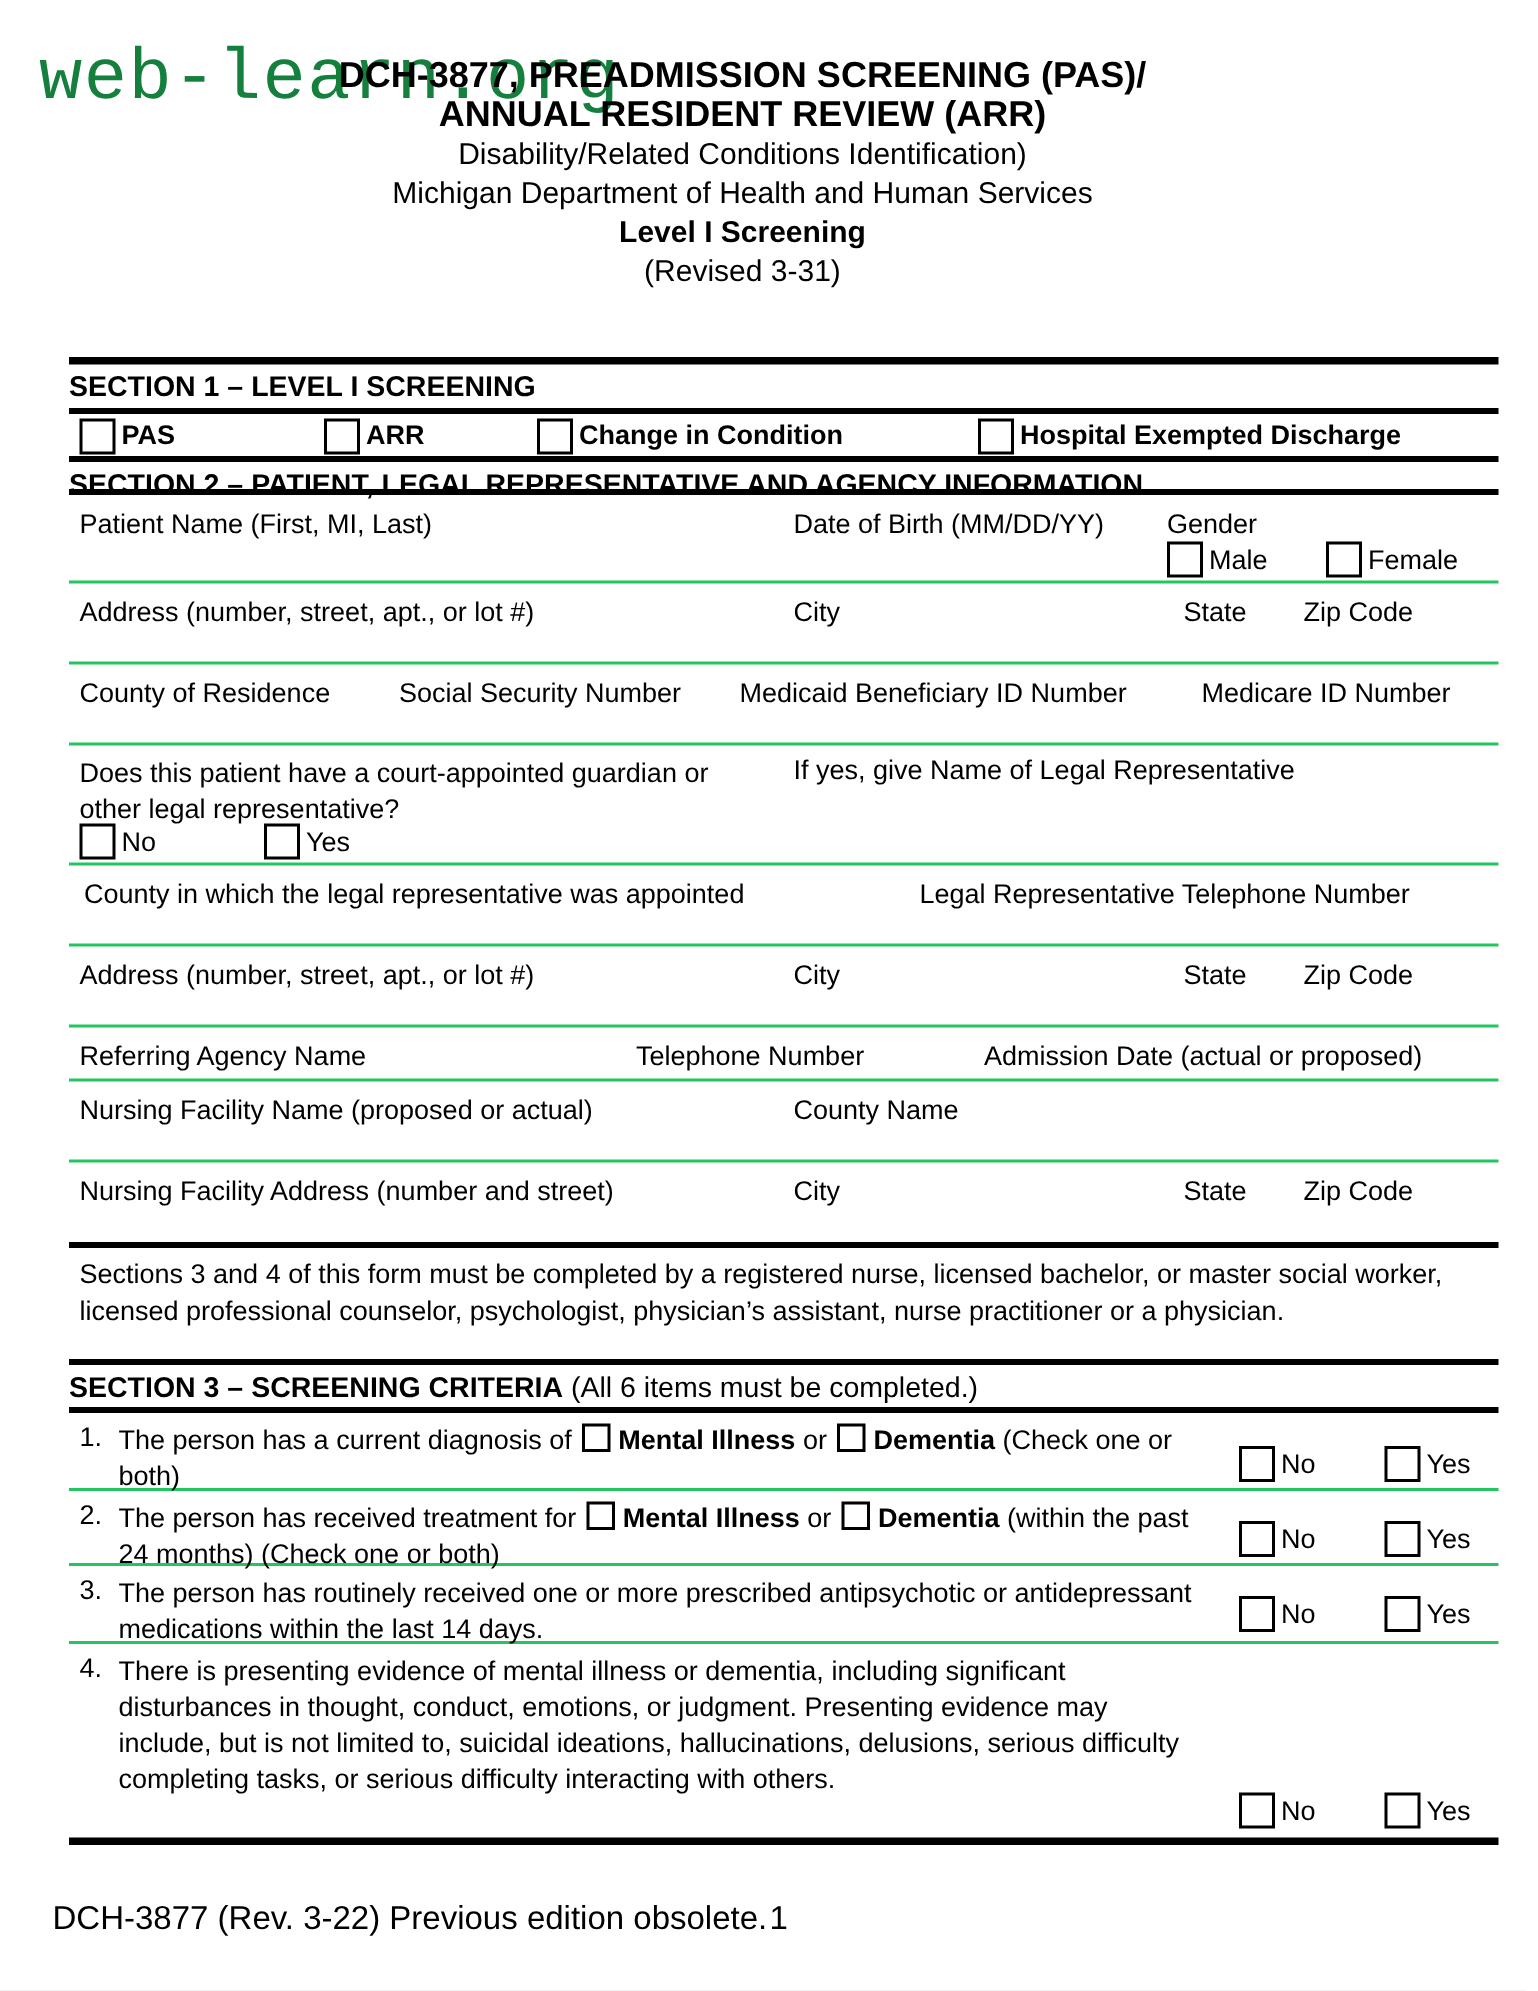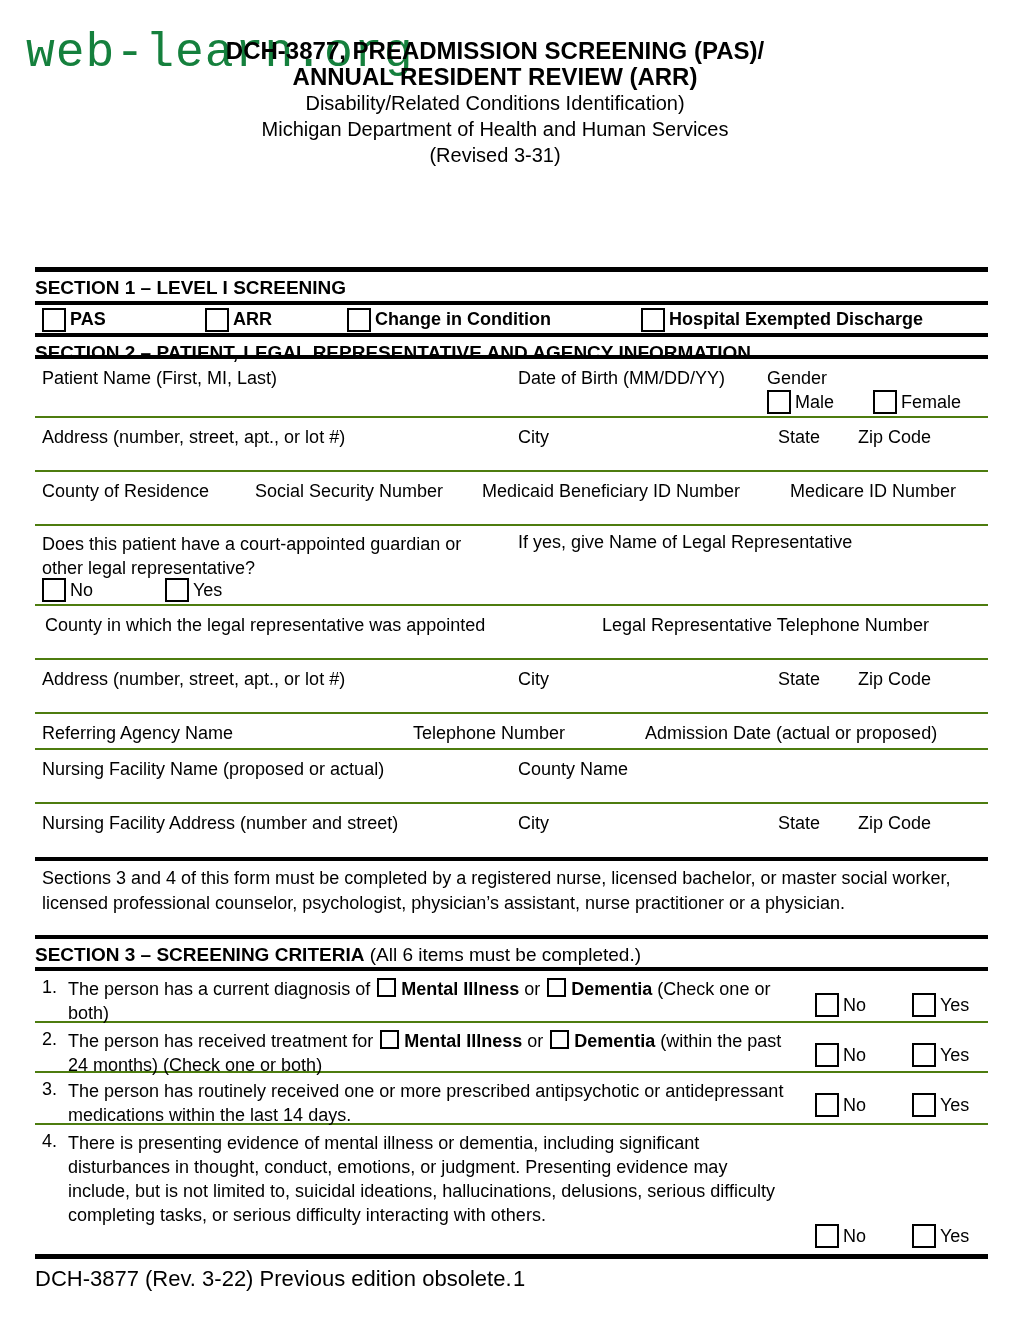--- a/index.html
+++ b/index.html
@@ -4,31 +4,31 @@
 <style>
   html,body{margin:0;padding:0;background:#e8e8e8;}
   .page{position:relative;width:1025px;height:1327px;background:#ffffff;color:#000;
         font-family:"Liberation Sans", sans-serif;overflow:hidden;margin:0 auto;}
   .watermark{position:absolute;left:26px;top:26px;font-family:"Liberation Mono","DejaVu Sans Mono",monospace;
         font-size:48px;color:#15803d;letter-spacing:1px;z-index:1;}
   .hdr{position:absolute;top:38px;left:0;width:990px;text-align:center;z-index:2;}
   .t1{font-size:24px;font-weight:bold;line-height:26px;}
   .t2{font-size:20px;line-height:26px;}
   .b{font-weight:bold;}
-  .form{position:absolute;left:35px;top:238px;width:953px;z-index:2;margin-top:29px;}
+  .form{position:absolute;left:46px;top:238px;width:953px;z-index:2;}
   .hr{background:#000;width:953px;}
   .h5{height:5px;}
   .h4{height:4px;}
   .sec{font-size:19px;font-weight:bold;padding-top:5px;box-sizing:border-box;}
   .sec-1{height:29px;}
   .sec-2{height:18px;}
   .sec-3{height:28px;}
   .sec .reg{font-weight:normal;font-size:19px;}
   .row{position:relative;box-sizing:border-box;font-size:18px;}
-  .rb{border-bottom:2px solid #4d7c0f;}
+  .rb{border-bottom:2px solid #22c55e;}
   .f{position:absolute;top:9px;white-space:nowrap;}
   .cb{position:absolute;width:20px;height:20px;border:2px solid #000;background:#fff;box-sizing:content-box;}
   .s1lab{font-weight:bold;}
   .wrapq{position:absolute;left:7px;top:6px;width:450px;line-height:24px;}
   .note{box-sizing:border-box;height:74px;padding:5px 0 0 7px;font-size:18px;line-height:25px;width:953px;}
   .inum{position:absolute;left:7px;top:6px;}
   .itext{position:absolute;left:33px;top:6px;width:718px;line-height:24px;}
   .icb{display:inline-block;width:15px;height:15px;border:2px solid #000;vertical-align:-2px;
        margin:0 5px 0 2px;background:#fff;}
   .footer{position:absolute;left:35px;top:1266px;font-size:22px;z-index:2;}
@@ -39,20 +39,21 @@
 
 <div class="page">
 
   <div class="watermark">web-learn.org</div>
 
   <header class="hdr">
     <div class="t1">DCH-3877, PREADMISSION SCREENING (PAS)/</div>
     <div class="t1">ANNUAL RESIDENT REVIEW (ARR)</div>
     <div class="t2">Disability/Related Conditions Identification)</div>
     <div class="t2">Michigan Department of Health and Human Services</div>
+    <div class="t2 b">Level I Screening</div>
     <div class="t2">(Revised 3-31)</div>
   </header>
 
   <div class="form">
 
     <div class="hr h5"></div>
     <div class="sec sec-1">SECTION 1 – LEVEL I SCREENING</div>
     <div class="hr h4"></div>
 
     <div class="row" style="height:28px">

